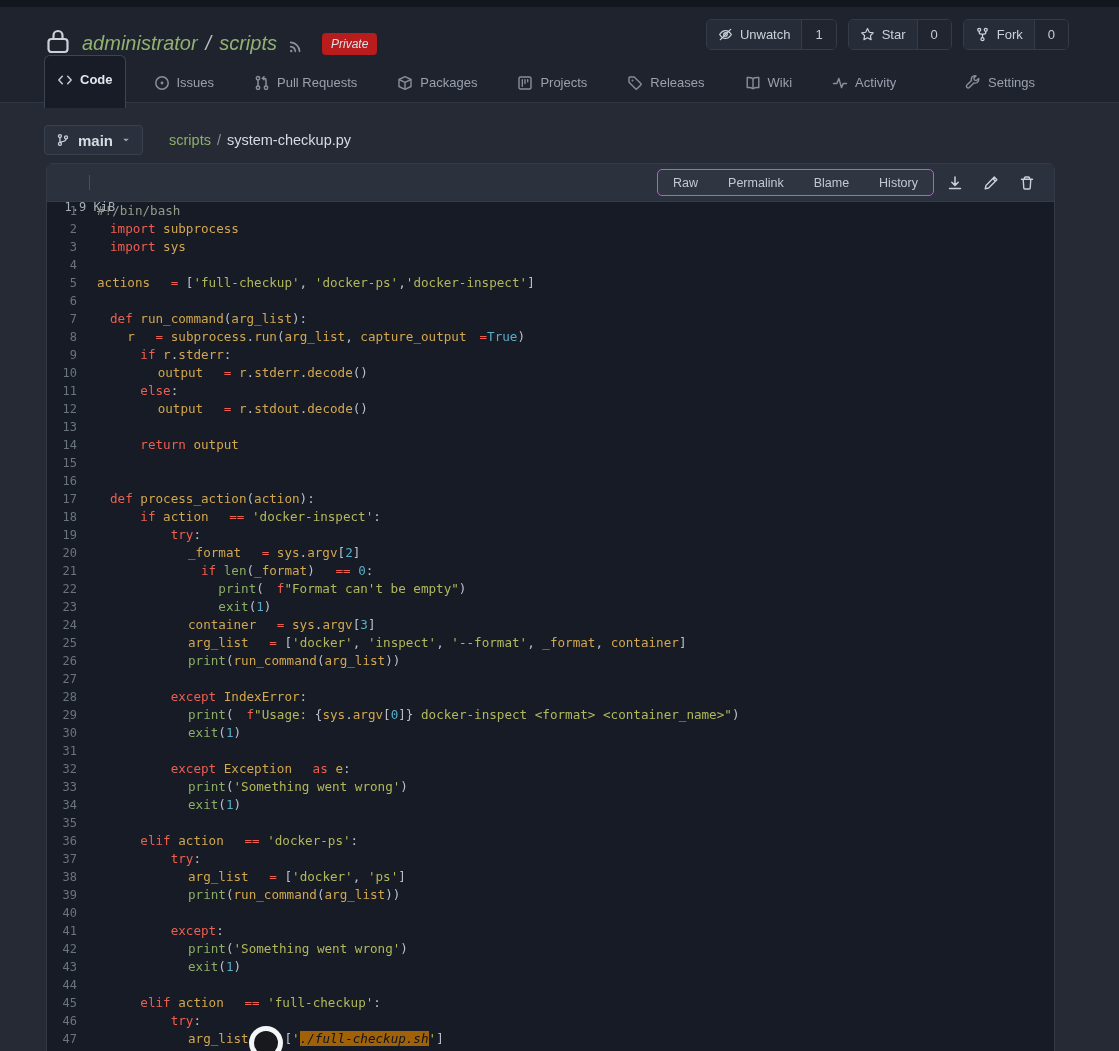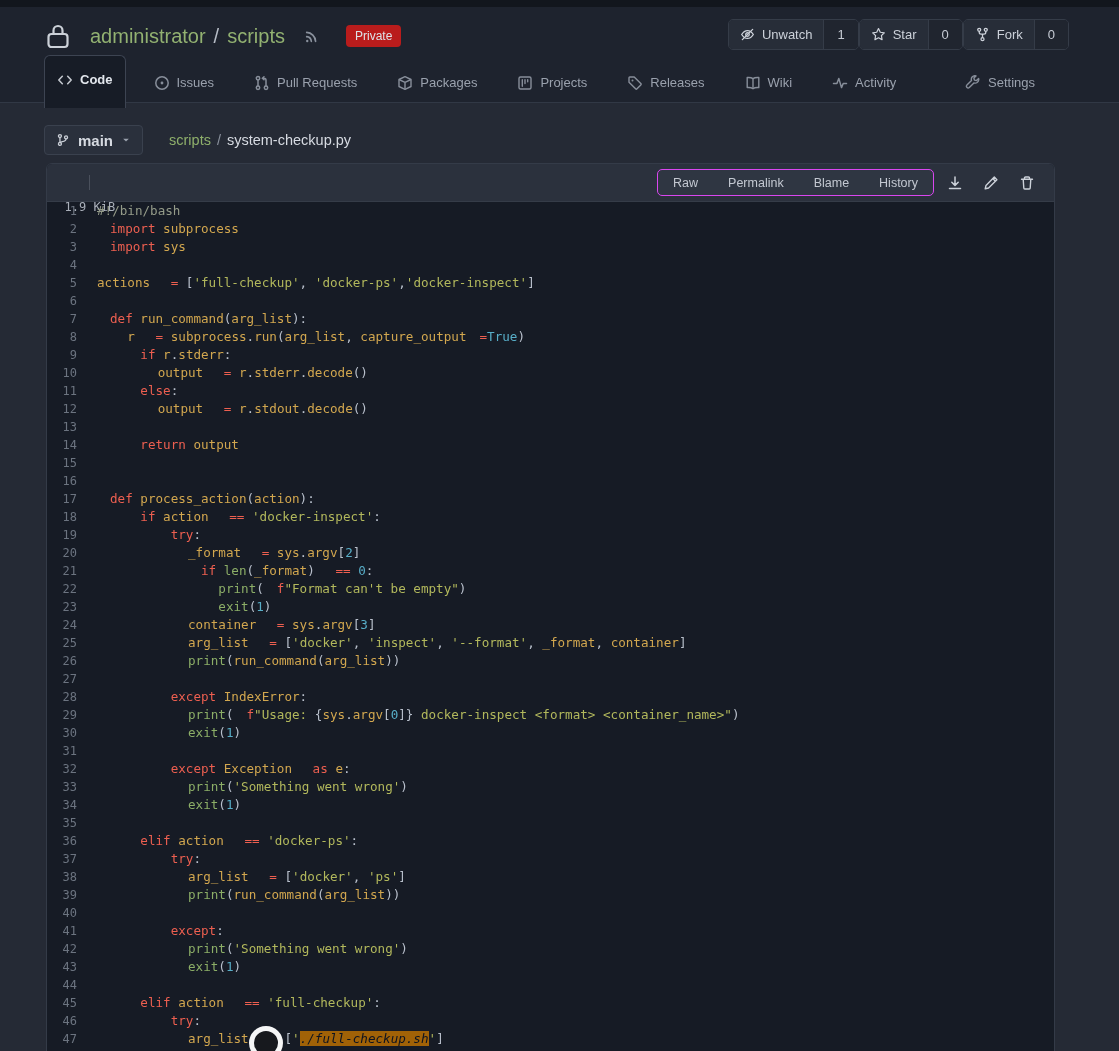--- a/index.html
+++ b/index.html
@@ -4,28 +4,28 @@
 <style>
   * { margin:0; padding:0; box-sizing:border-box; }
   html,body { background:#252a35; }
   body { width:1119px; height:1051px; overflow:hidden; position:relative;
          font-family:"Liberation Sans", sans-serif; color:#d3d8e0; }
   .abs { position:absolute; }
 
   
   #navbar-strip { left:0; top:0; width:1119px; height:7px; background:#12161d; }
   #repo-header { left:0; top:7px; width:1119px; height:96px; background:#1e232e; }
-  #title-row { left:44px; top:10px; height:38px; display:flex; align-items:center; gap:18px; }
+  #title-row { left:44px; top:10px; height:38px; display:flex; align-items:flex-end; gap:10px;font-style:italic; }
   #repo-title { font-size:20px; display:flex; align-items:center; gap:8px; white-space:nowrap; }
   #repo-title a { text-decoration:none; }
   .green-link { color:#92b171; }
   .title-sep { color:#b6bcc6; }
   #private-badge { background:#b91c1c; color:#dde1e7; font-size:12px; padding:4px 9px;
                    border-radius:4px; margin-left:8px; }
-  #repo-actions { position:absolute; right:50px; top:12px; display:flex; }
+  #repo-actions { position:absolute; right:50px; top:12px; display:flex; gap:11px; }
   .rbtn { display:flex; align-items:stretch; border:1px solid #353c48; border-radius:5px;
           overflow:hidden; font-size:13px; color:#ccd1d9; height:31px; }
   .rbtn .lbl { background:#272d38; padding:0 11px; display:flex; align-items:center; gap:7px; }
   .rbtn .cnt { background:#20252f; padding:0 13px; display:flex; align-items:center;
                border-left:1px solid #353c48; color:#c6cbd4; }
   .rbtn svg { flex:0 0 auto; }
 
   
   #tab-bar { left:0; top:63px; width:1119px; height:40px; background:#1e232e;
              border-bottom:1px solid #313845; display:flex; align-items:flex-end;

